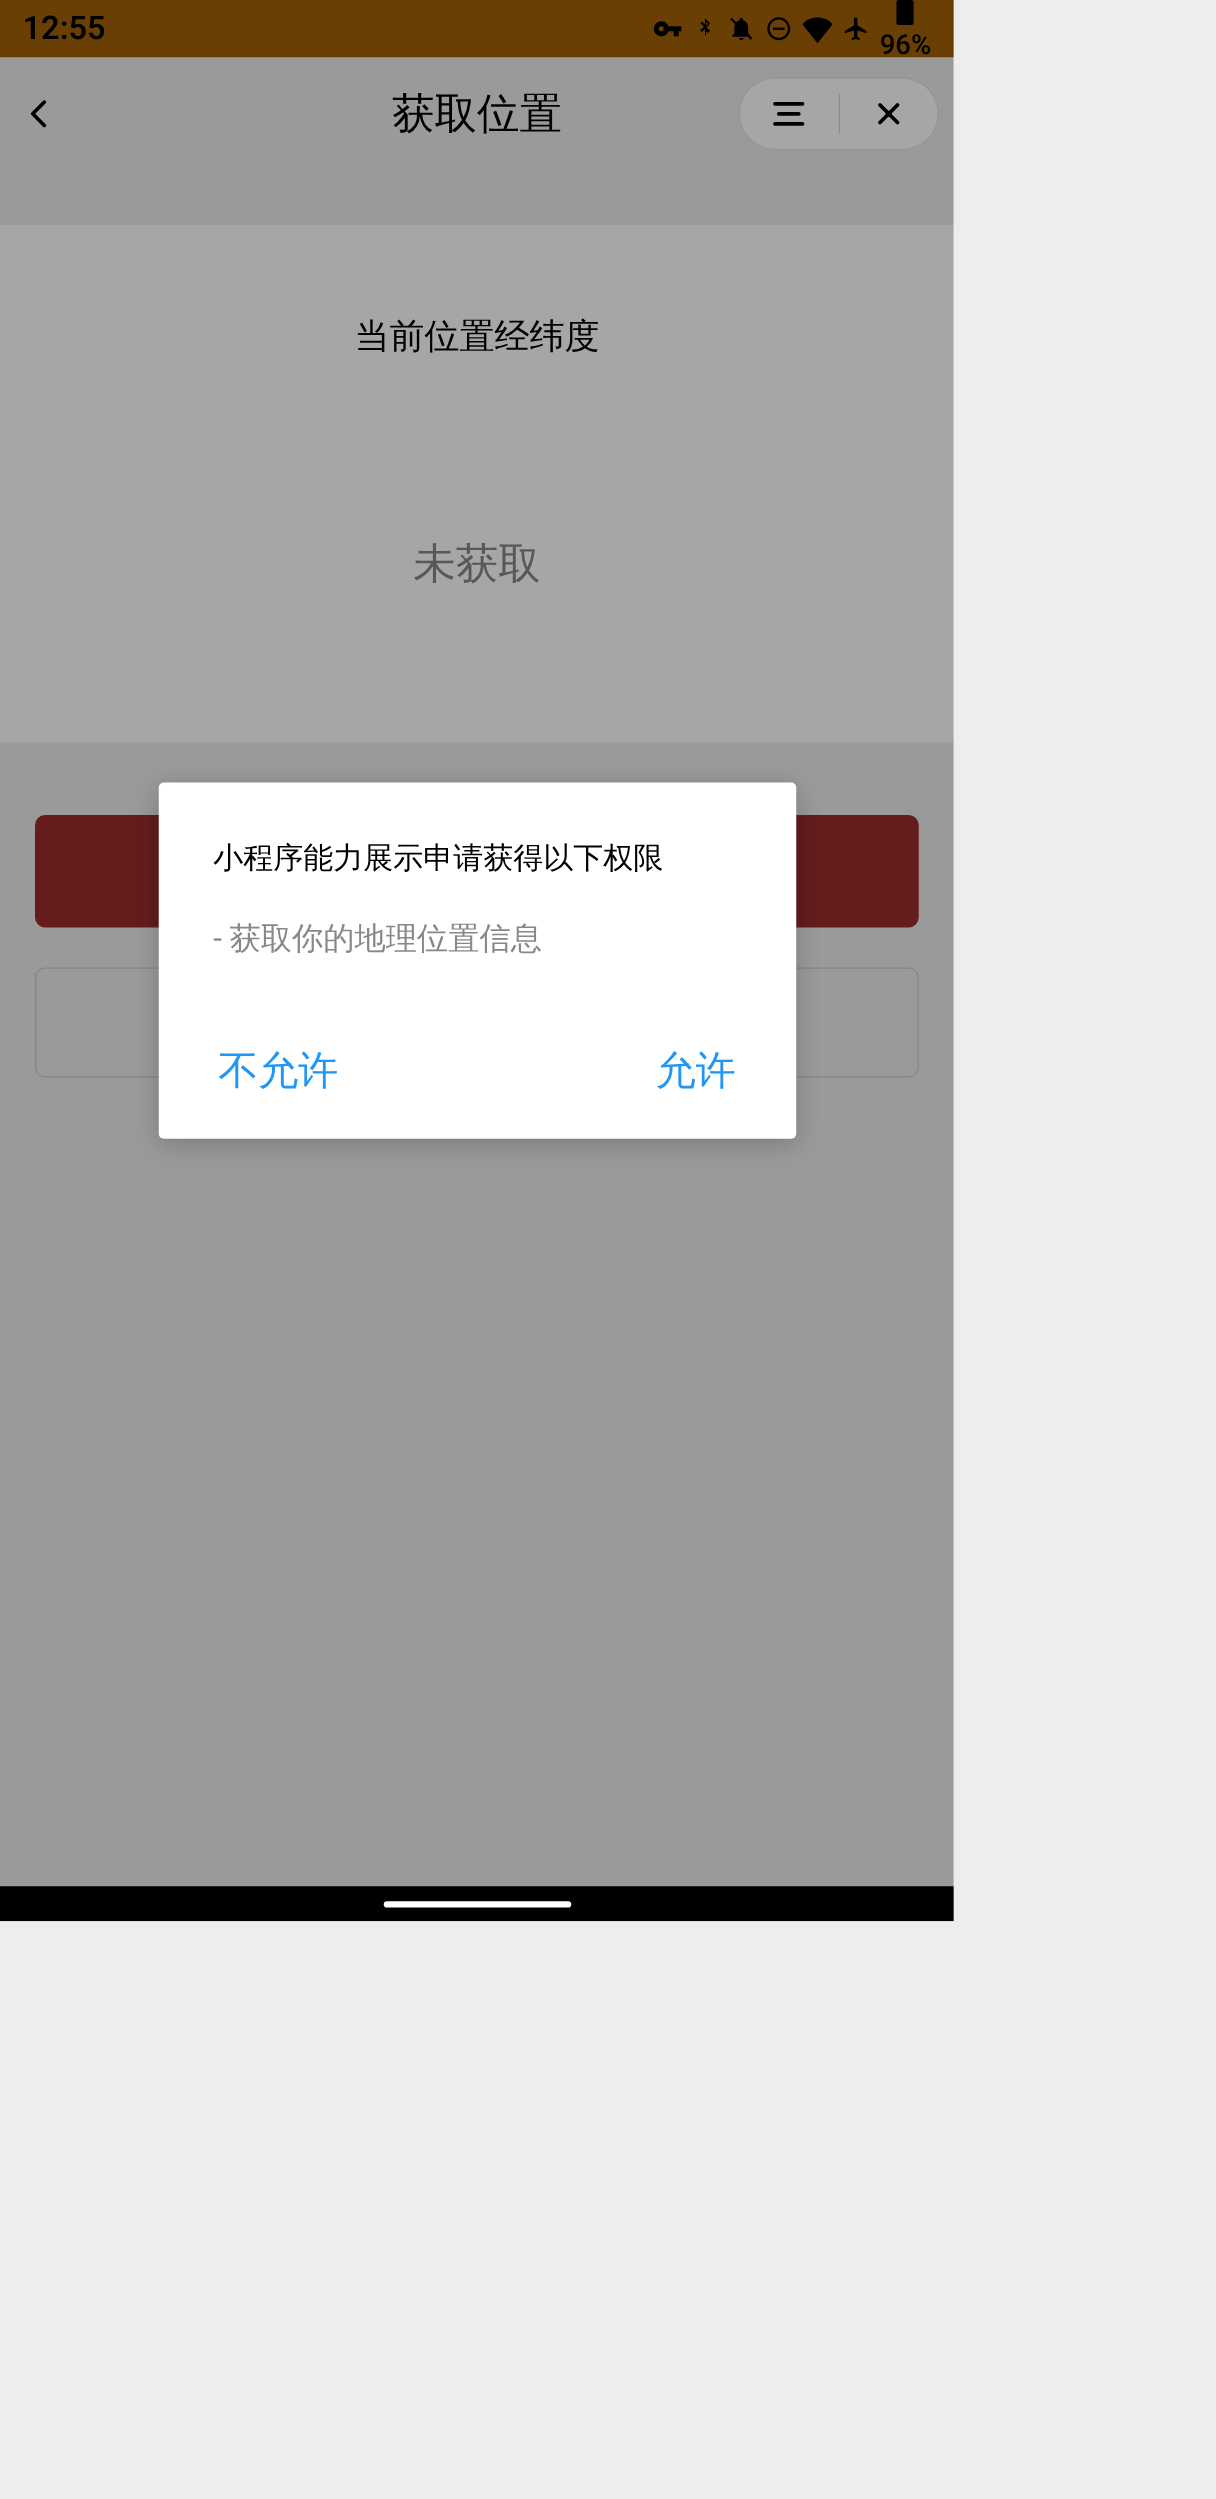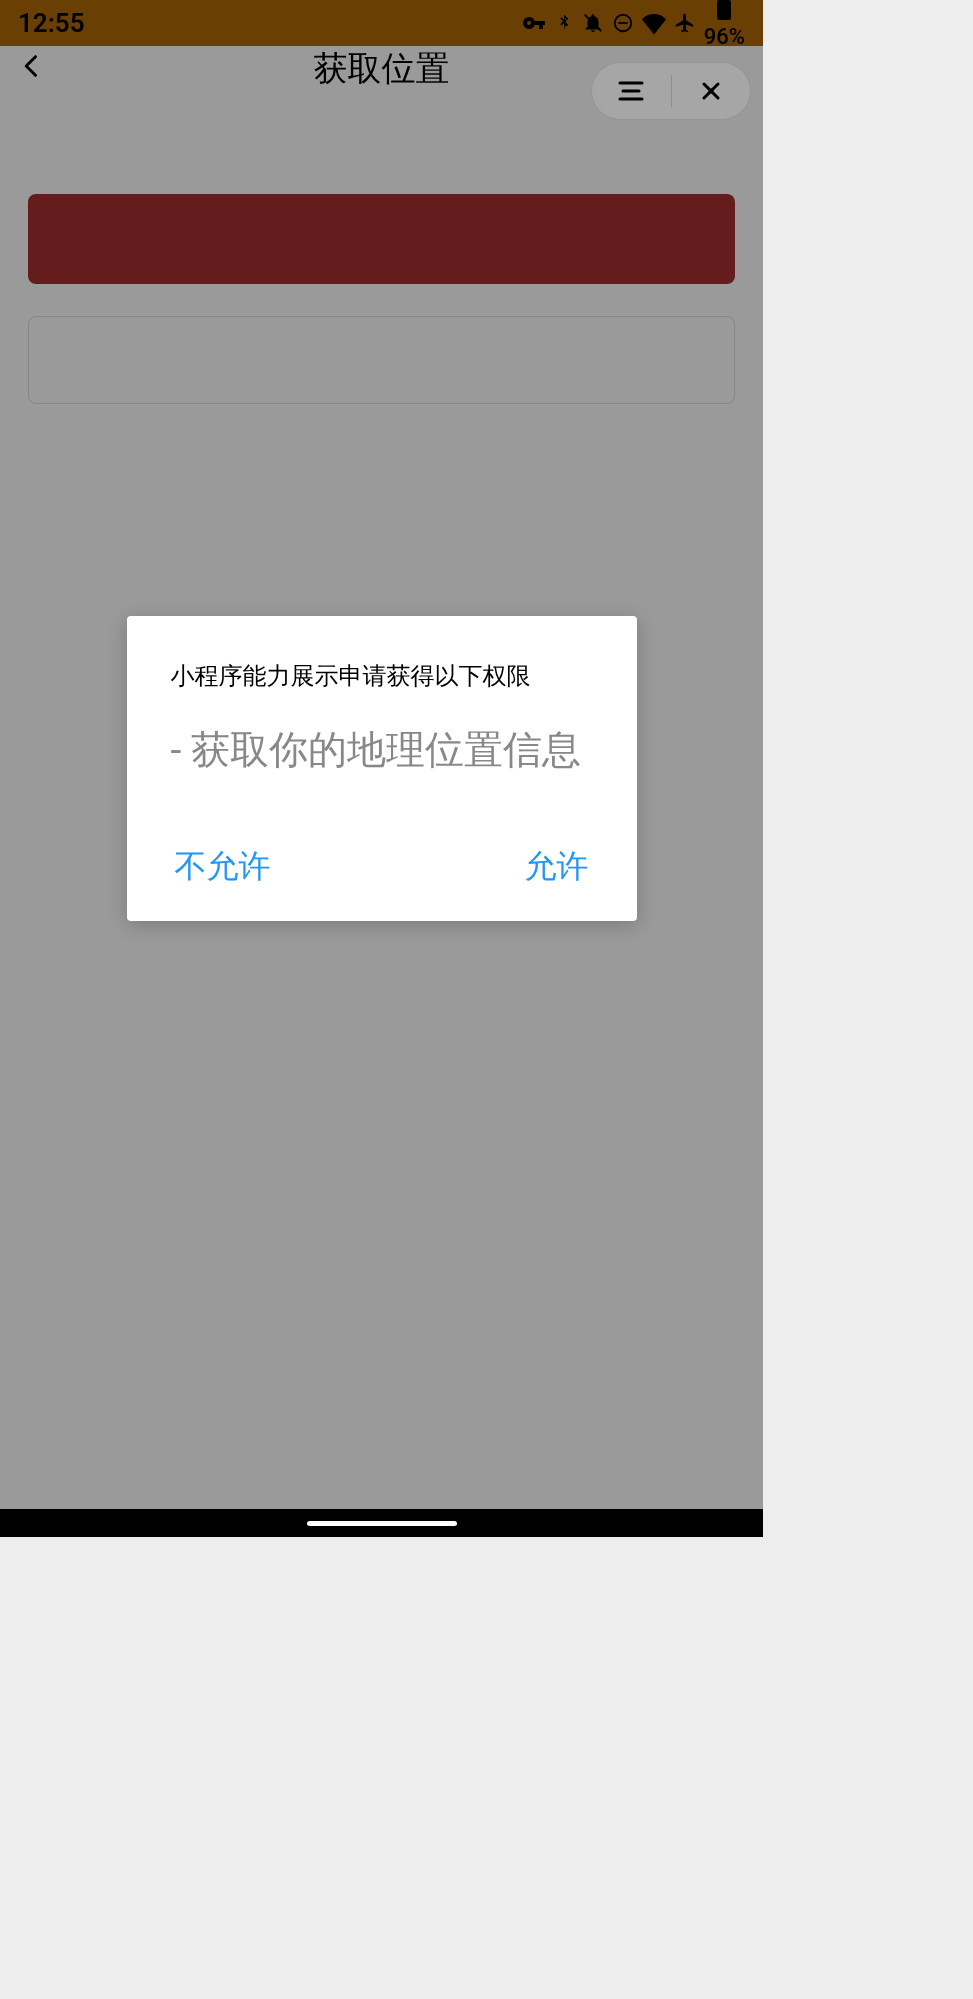--- a/index.html
+++ b/index.html
@@ -44,20 +44,21 @@
       align-items: center;
       gap: 4px;
       flex-direction: column;
     }
     
     
     .header {
       height: 90px;
       background: #ededed;
       display: flex;
+      align-items: center;
       padding: 0 18px;
       position: relative;
     }
     .back-btn {
       flex-shrink: 0;
     }
     .header-title {
       position: absolute;
       left: 50%;
       transform: translateX(-50%);
@@ -172,21 +173,21 @@
       padding: 44px 44px 24px;
       box-shadow: 0 4px 20px rgba(0,0,0,0.2);
     }
     .dialog-title {
       font-size: 24px;
       color: #000;
       line-height: 1.4;
       font-weight: 400;
     }
     .dialog-desc {
-      font-size: 39px;
+      font-size: 25px;
       color: #888;
       margin-top: 30px;
     }
     .dialog-actions {
       display: flex;
       justify-content: space-between;
       gap: 36px;
       margin-top: 60px;
     }
     .dialog-btn {
@@ -269,20 +270,24 @@
       <svg width="24" height="24" viewBox="0 0 24 24" fill="none" stroke="#000" stroke-width="3" stroke-linecap="round">
         <line x1="5" y1="5" x2="19" y2="19"></line>
         <line x1="19" y1="5" x2="5" y2="19"></line>
         <circle cx="12" cy="12" r="2.5" fill="#000" stroke="none"></circle>
       </svg>
     </div>
   </div>
 </div>
 
 <div class="content">
+  <div class="location-panel">
+    <div class="location-label">当前位置经纬度</div>
+    <div class="location-value">未获取</div>
+  </div>
   <div class="buttons-area">
     <button class="btn-primary"></button>
     <button class="btn-secondary"></button>
   </div>
 </div>
 
 <div class="overlay">
   <div class="dialog">
     <div class="dialog-title">小程序能力展示申请获得以下权限</div>
     <div class="dialog-desc">- 获取你的地理位置信息</div>

